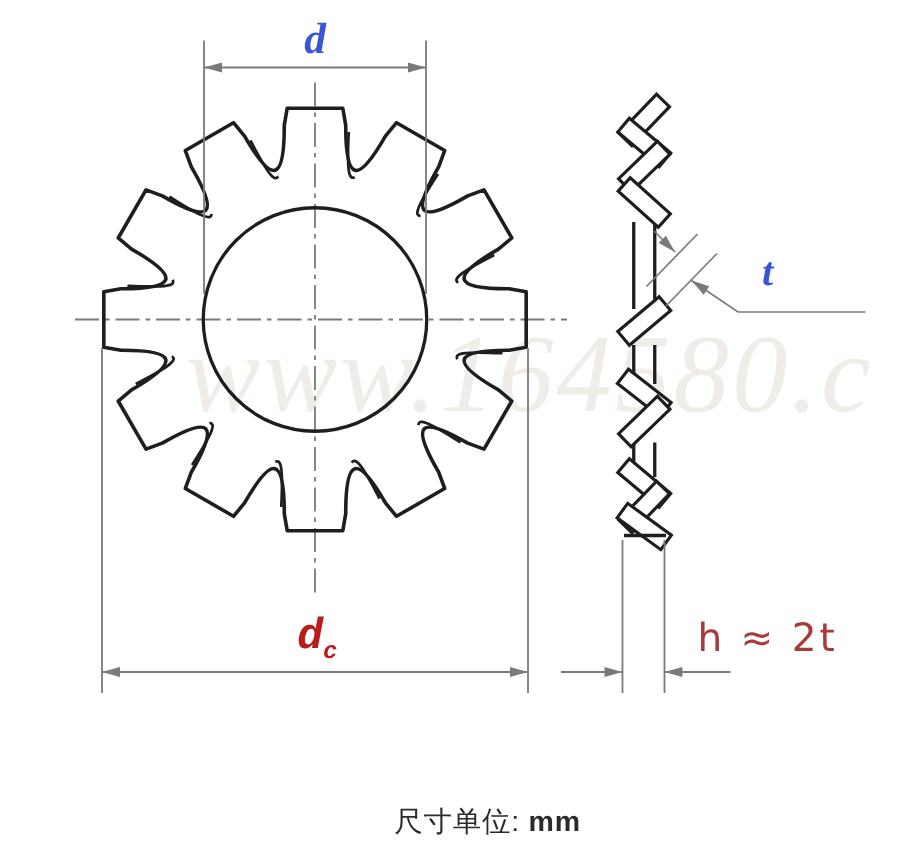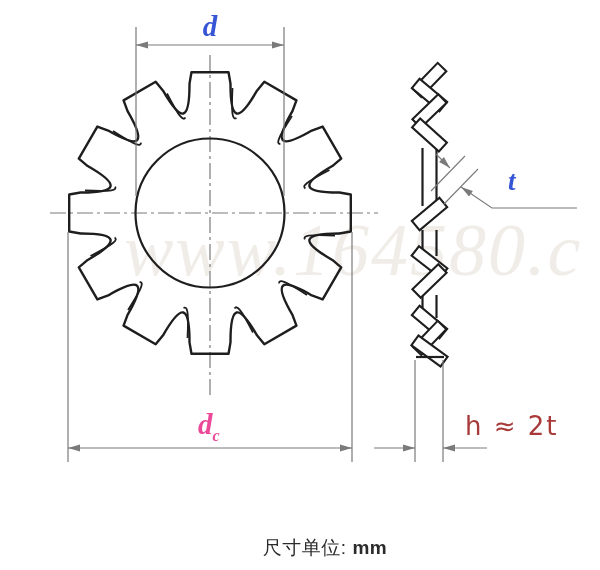--- a/index.html
+++ b/index.html
@@ -80,20 +80,20 @@
       <line x1="431" y1="191" x2="465" y2="156" stroke="#7a7a7a" stroke-width="1.1"></line>
       <line x1="444" y1="204" x2="478" y2="169" stroke="#7a7a7a" stroke-width="1.1"></line>
       <line x1="436" y1="154" x2="450" y2="168" stroke="#7a7a7a" stroke-width="1.1"></line>
       <polygon points="450,168 439.1105555697272,161.91888168179568 443.91888168179565,157.11055556972715" fill="#7a7a7a"></polygon>
       <polyline points="461,187 492,208 577,208" fill="none" stroke="#7a7a7a" stroke-width="1.1"></polyline>
       <polygon points="461,187 472.849706742461,190.89158709496184 469.04719499886,196.5290425883361" fill="#7a7a7a"></polygon>
     </svg>
 
   <div class="dimlab lab-d" style="color: rgb(54, 86, 214);">d</div>
 
-  <div class="dimlab lab-dc" style="color: #ec4899;"><span>d</span><sub>c</sub></div>
+  <div class="dimlab lab-dc" style="color: #b91c1c; font-family: Liberation Mono, monospace;"><span>d</span><sub>c</sub></div>
 
   <div class="dimlab lab-t" style="color: rgb(54, 86, 214);">t</div>
 
   <div class="lab-h2t" style="color: rgb(168, 58, 58);">h ≈ 2t</div>
 
   <div class="unit-note" style="color: rgb(43, 43, 43);"><span>尺寸单位: </span><b>mm</b></div>
 </div>
 
 </body></html>

